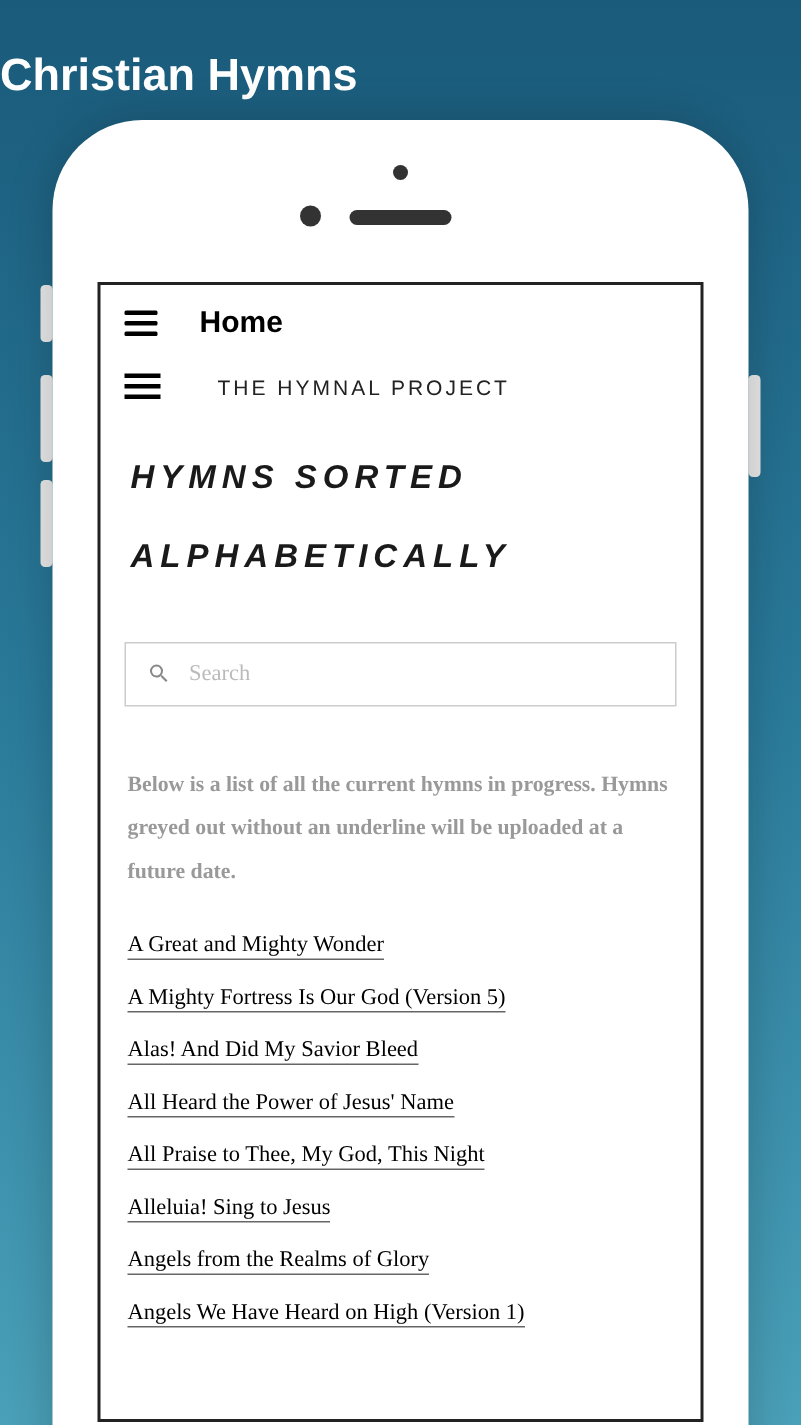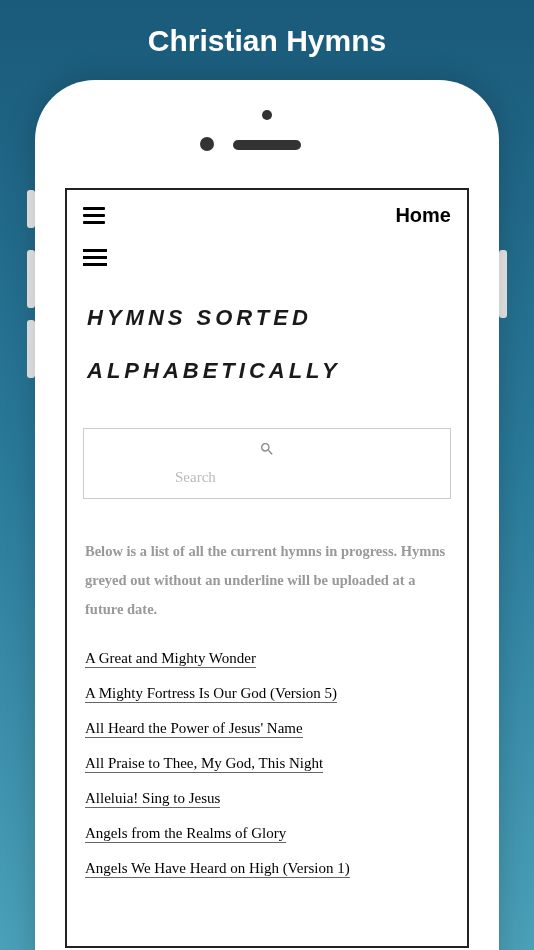--- a/index.html
+++ b/index.html
@@ -5,26 +5,25 @@
     * { margin: 0; padding: 0; box-sizing: border-box; }
     body {
       width: 534px;
       height: 950px;
       background: linear-gradient(180deg, #1a5a7a 0%, #2a7a9a 50%, #4aa0b8 100%);
       font-family: Georgia, 'Times New Roman', serif;
       overflow: hidden;
       position: relative;
     }
     .promo-title {
-      text-align: center;
       color: #fff;
       font-size: 30px;
       font-weight: 700;
       font-family: -apple-system, 'Segoe UI', sans-serif;
-      padding: 24px 0 20px;
+      padding: 34px 0 20px;
     }
     .phone-frame {
       position: absolute;
       left: 35px;
       top: 80px;
       width: 464px;
       height: 900px;
       background: #fff;
       border-radius: 60px 60px 0 0;
       box-shadow: 0 0 30px rgba(0,0,0,0.2);
@@ -75,21 +74,20 @@
       height: 760px;
       background: #fff;
       border: 2px solid #222;
       overflow: hidden;
     }
     .app-header {
       display: flex;
       align-items: center;
       padding: 14px 16px 10px;
       gap: 28px;
-      justify-content: space-between;
     }
     .hamburger {
       display: flex;
       flex-direction: column;
       gap: 4px;
       cursor: pointer;
     }
     .hamburger span {
       width: 22px;
       height: 3px;
@@ -137,21 +135,20 @@
       font-stretch: condensed;
       font-style: italic;
     }
     .search-wrap {
       margin: 30px 16px 0;
       border: 1px solid #ccc;
       display: flex;
       align-items: center;
       padding: 12px 14px;
       gap: 12px;
-      flex-direction: column;
     }
     .search-icon-svg {
       width: 16px;
       height: 16px;
       fill: #888;
     }
     .search-input {
       border: none;
       outline: none;
       font-size: 15px;
@@ -210,36 +207,38 @@
     </div>
     <div class="app-header-title">Home</div>
   </div>
 
   <div class="site-header">
     <div class="hamburger2">
       <span></span>
         <span></span>
         <span></span>
     </div>
+    <div class="site-title">THE HYMNAL PROJECT</div>
   </div>
 
   <div class="page-heading">HYMNS SORTED ALPHABETICALLY</div>
 
   <div class="search-wrap">
     <svg class="search-icon-svg" viewBox="0 0 24 24">
       <path d="M15.5 14h-.79l-.28-.27A6.471 6.471 0 0 0 16 9.5 6.5 6.5 0 1 0 9.5 16c1.61 0 3.09-.59 4.23-1.57l.27.28v.79l5 4.99L20.49 19l-4.99-5zm-6 0C7.01 14 5 11.99 5 9.5S7.01 5 9.5 5 14 7.01 14 9.5 11.99 14 9.5 14z"></path>
     </svg>
     <input class="search-input" type="text" placeholder="Search" style="">
   </div>
 
   <div class="intro-text">Below is a list of all the current hymns in progress. Hymns greyed out without an underline will be uploaded at a future date.</div>
 
   <div class="hymn-list">
     <a class="hymn-item"><span>A Great and Mighty Wonder</span></a>
     <a class="hymn-item"><span>A Mighty Fortress Is Our God (Version 5)</span></a>
+    <a class="hymn-item"><span>Alas! And Did My Savior Bleed</span></a>
     <a class="hymn-item"><span>All Heard the Power of Jesus' Name</span></a>
     <a class="hymn-item"><span>All Praise to Thee, My God, This Night</span></a>
     <a class="hymn-item"><span>Alleluia! Sing to Jesus</span></a>
     <a class="hymn-item"><span>Angels from the Realms of Glory</span></a>
     <a class="hymn-item"><span>Angels We Have Heard on High (Version 1)</span></a>
   </div>
 
 </div>
 
 </body></html>

